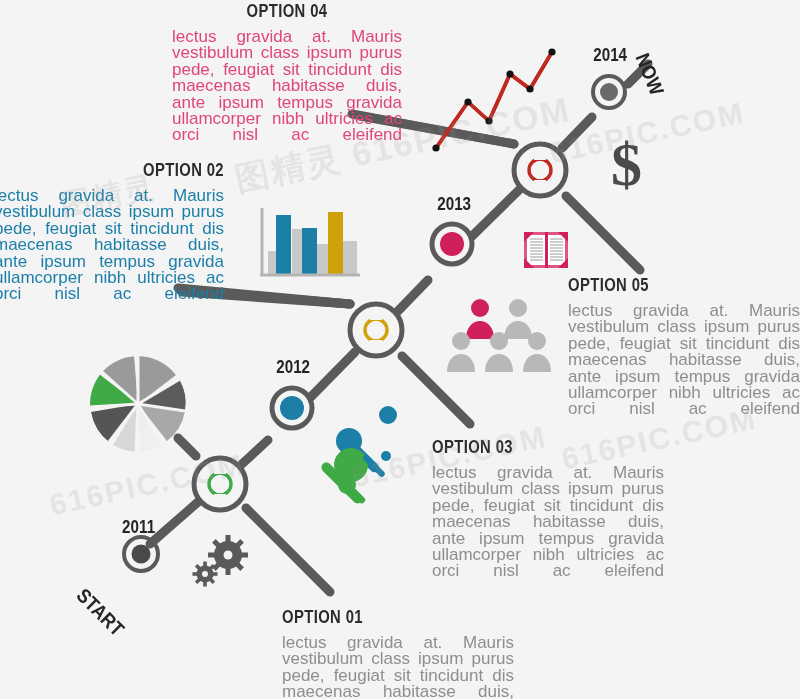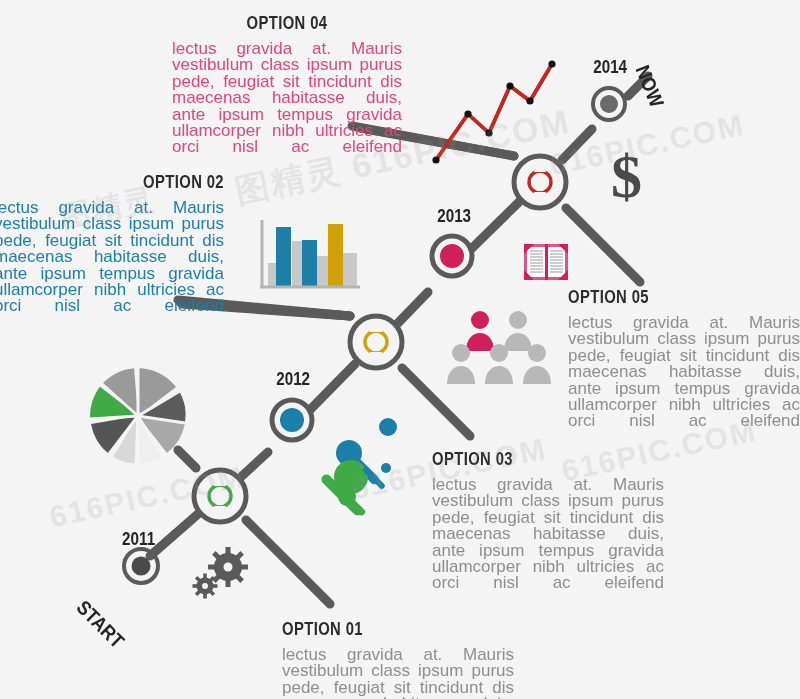--- a/index.html
+++ b/index.html
@@ -3,21 +3,21 @@
 <meta charset="utf-8">
 <style>
   html,body{margin:0;padding:0;}
   body{
     width:800px;height:699px;
     background:#f4f4f4;
     font-family:"Liberation Sans", sans-serif;
     overflow:hidden;
     position:relative;
   }
-  #stage{position:absolute;left:0;top:16px;width:800px;height:499px;}
+  #stage{position:absolute;left:0;top:4px;width:800px;height:499px;}
   #stage > svg{position:absolute;left:0;top:0;}
 
   .txtblock{position:absolute;}
   .opt-title{
     font-family:"Liberation Sans", sans-serif;
     font-weight:bold;
     font-size:19px;
     letter-spacing:0.5px;
     color:#2b2b2b;
     transform:scaleX(0.78);

